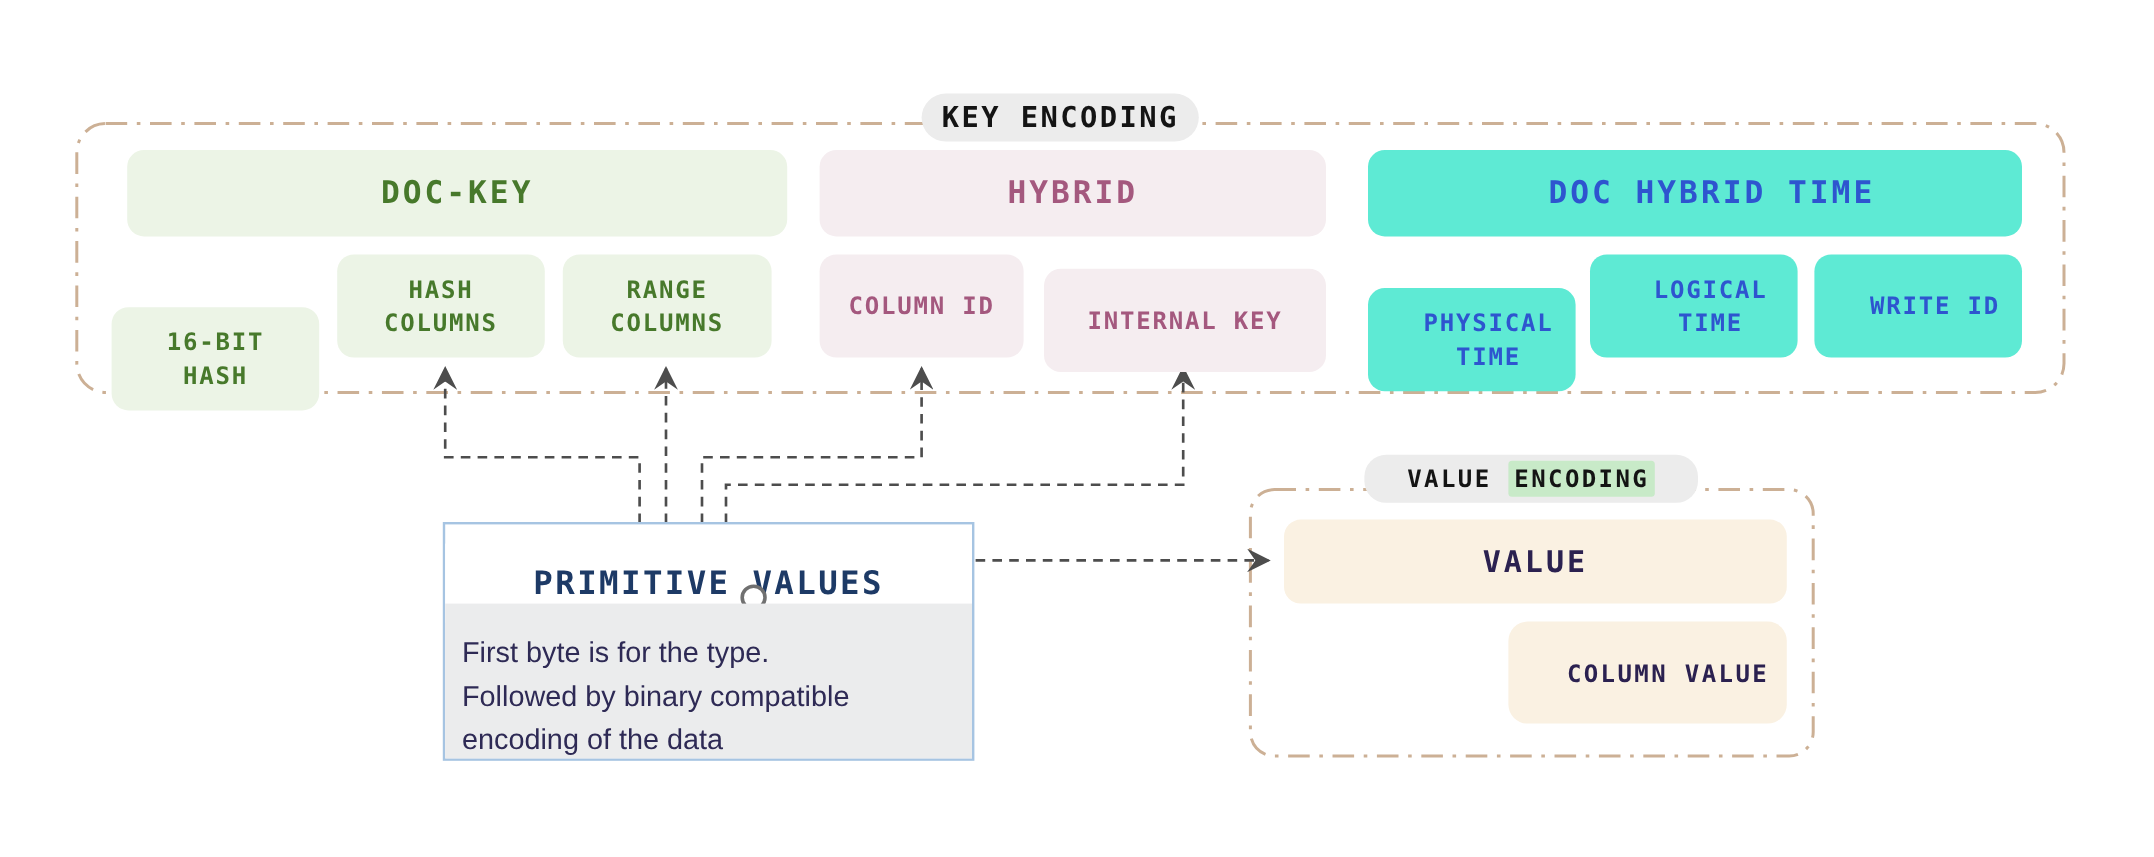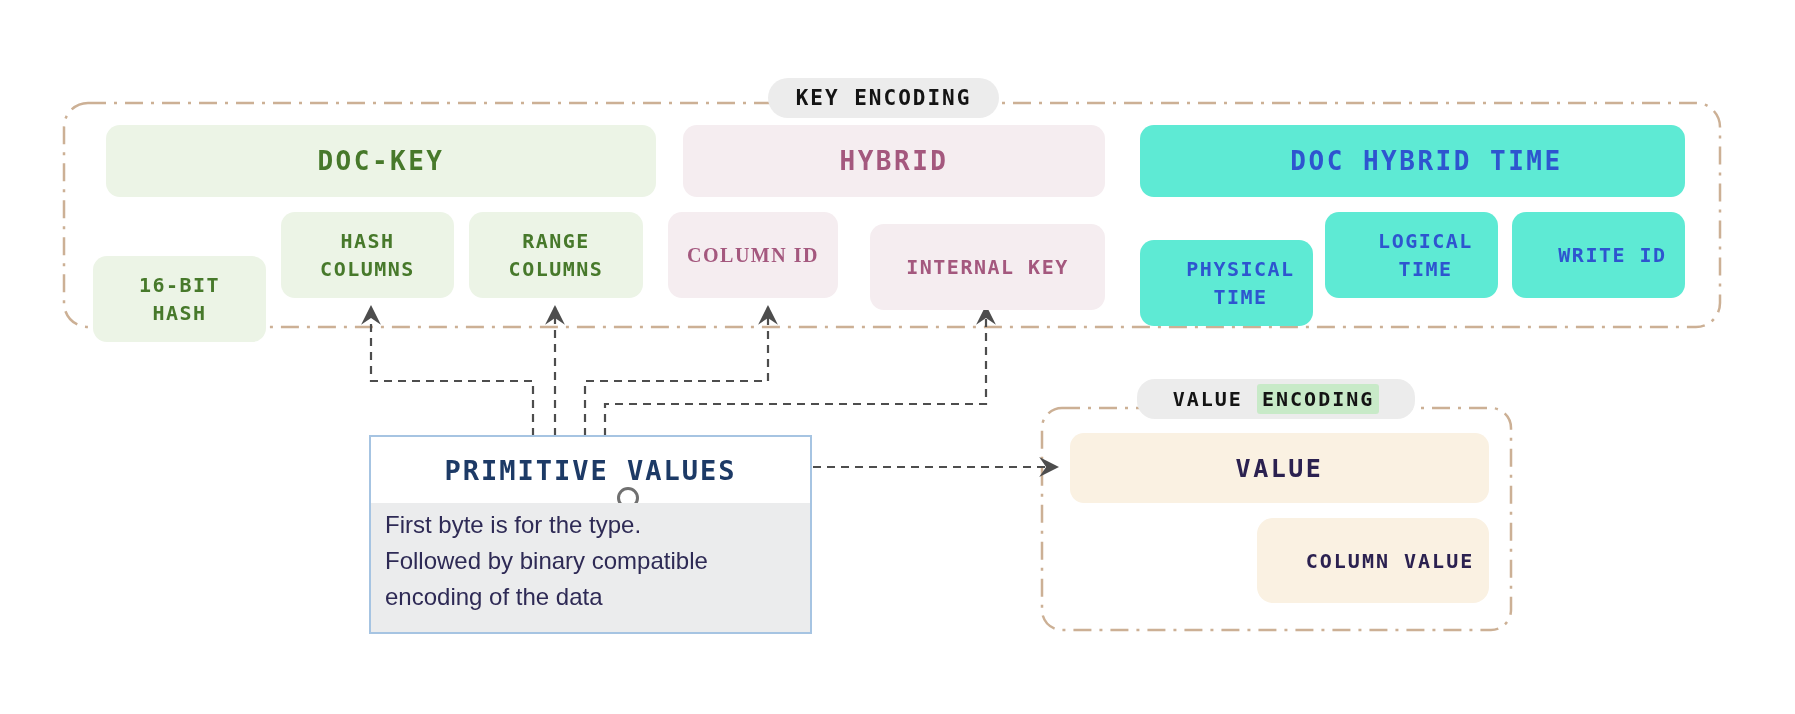--- a/index.html
+++ b/index.html
@@ -2,37 +2,37 @@
 <html><head>
 <meta charset="utf-8">
 <style>
   html,body{margin:0;padding:0;background:#ffffff;}
   .canvas{position:relative;width:1795px;height:714px;background:#ffffff;overflow:hidden;
           font-family:"DejaVu Sans Mono",monospace;}
   .layer{position:absolute;left:0;top:0;width:1795px;height:714px;}
   .abs{position:absolute;box-sizing:border-box;}
   .flexc{display:flex;align-items:center;justify-content:center;text-align:center;}
   .pill{background:#ececec;border-radius:20px;color:#141414;font-weight:bold;
-        font-size:21px;letter-spacing:2px;}
+        font-size:24px;letter-spacing:2px;}
   .group-header{border-radius:14px;font-weight:bold;font-size:26px;letter-spacing:2.5px;}
   .sub-box{border-radius:14px;font-weight:bold;font-size:20px;letter-spacing:1.5px;
            line-height:28px;white-space:pre-line;top:212px;height:86px;}
   .green-bg{background:#ecf4e6;color:#47792b;}
   .pink-bg{background:#f5edf0;color:#a4587e;}
   .blue-bg{background:#5eead4;color:#2e55cf;padding-left:28px;}
   .cream-bg{background:#faf1e2;color:#2b2150;}
   .prim-card{left:369px;top:435px;width:443px;height:199px;border:2px solid #a6c4e2;
              background:#ffffff;}
-  .prim-header{position:absolute;left:0;top:0;right:0;height:66px;background:#ffffff;}
+  .prim-header{position:absolute;left:0;top:16px;right:0;height:66px;background:#ffffff;}
   .prim-title{color:#1d3a66;font-weight:bold;font-size:27px;letter-spacing:2px;}
   .prim-circle{position:absolute;left:246px;top:50px;width:22px;height:22px;border-radius:50%;
                border:3px solid #707070;background:#ffffff;box-sizing:border-box;}
   .prim-body{position:absolute;left:0;top:66px;right:0;bottom:0;background:#ebeced;
              font-family:"Liberation Sans","DejaVu Sans",sans-serif;font-size:24px;
-             line-height:36px;color:#2e2a55;padding:4px 0 0 14px;white-space:pre-line;}
+             line-height:36px;color:#2e2a55;padding:24px 0 0 14px;white-space:pre-line;}
   .value-pill{left:1137px;top:379px;width:278px;height:40px;background:#ececec;
               border-radius:18px;font-weight:bold;font-size:20px;letter-spacing:2px;color:#141414;}
   .hl{background:#c8eac8;padding:3px 5px;border-radius:3px;}
   .value-title{font-weight:bold;font-size:25px;letter-spacing:2.5px;}
   .value-small{font-weight:bold;font-size:20px;letter-spacing:2px;padding-left:34px;}
 </style>
 </head>
 <body>
 
 <div class="canvas">
@@ -59,21 +59,21 @@
   <div class="abs flexc group-header pink-bg" style="left:683px;top:125px;width:422px;height:72px;">HYBRID</div>
   <div class="abs flexc group-header blue-bg" style="left:1140px;top:125px;width:545px;height:72px;">DOC HYBRID TIME</div>
 
   <div class="abs flexc sub-box green-bg" style="left:93px;width:173px;margin-top:44px;">16-BIT
 HASH</div>
   <div class="abs flexc sub-box green-bg" style="left:281px;width:173px;">HASH
 COLUMNS</div>
   <div class="abs flexc sub-box green-bg" style="left:469px;width:174px;">RANGE
 COLUMNS</div>
 
-  <div class="abs flexc sub-box pink-bg" style="left:668px;width:170px;font-family:Liberation Serif, serif;">COLUMN ID</div>
+  <div class="abs flexc sub-box pink-bg" style="left:683px;width:170px;">COLUMN ID</div>
   <div class="abs flexc sub-box pink-bg" style="left:870px;width:235px;margin-top:12px;">INTERNAL KEY</div>
 
   <div class="abs flexc sub-box blue-bg" style="left:1140px;width:173px;margin-top:28px;">PHYSICAL
 TIME</div>
   <div class="abs flexc sub-box blue-bg" style="left:1325px;width:173px;">LOGICAL
 TIME</div>
   <div class="abs flexc sub-box blue-bg" style="left:1512px;width:173px;">WRITE ID</div>
 
   <div class="abs prim-card">
     <div class="prim-header flexc">

